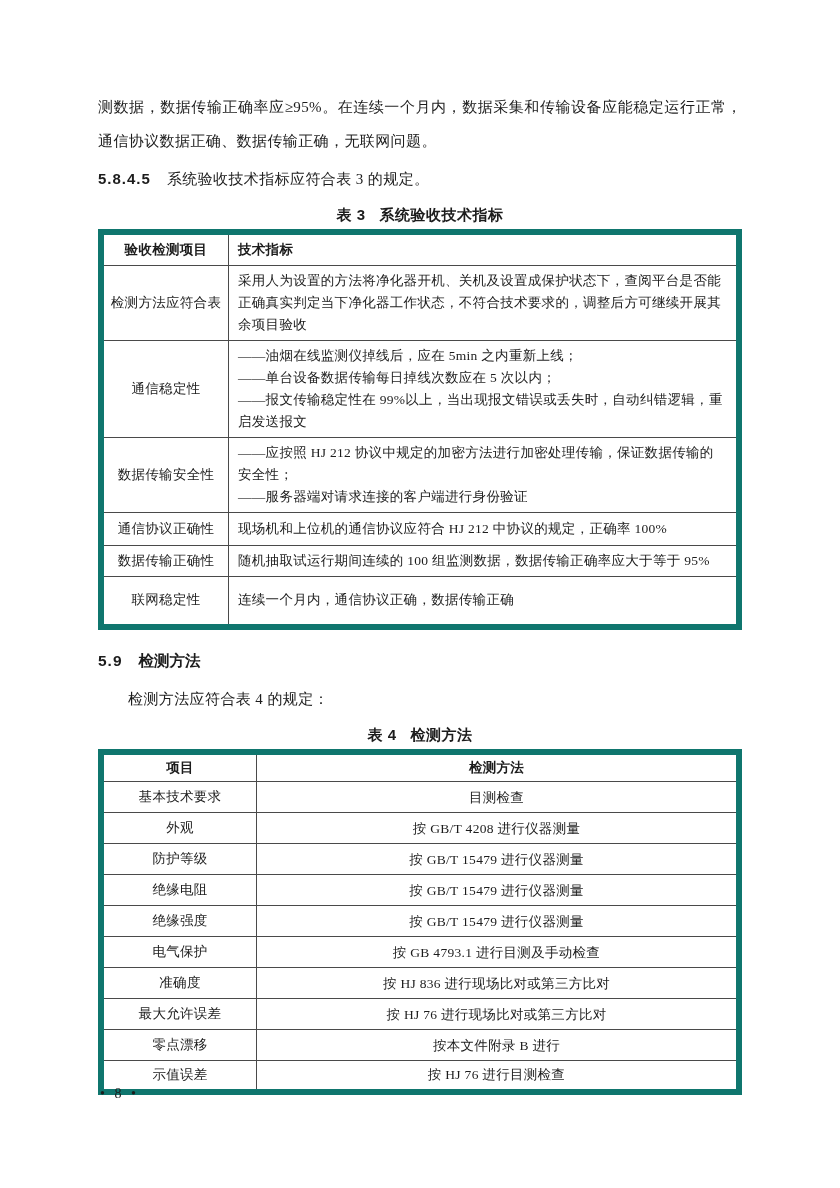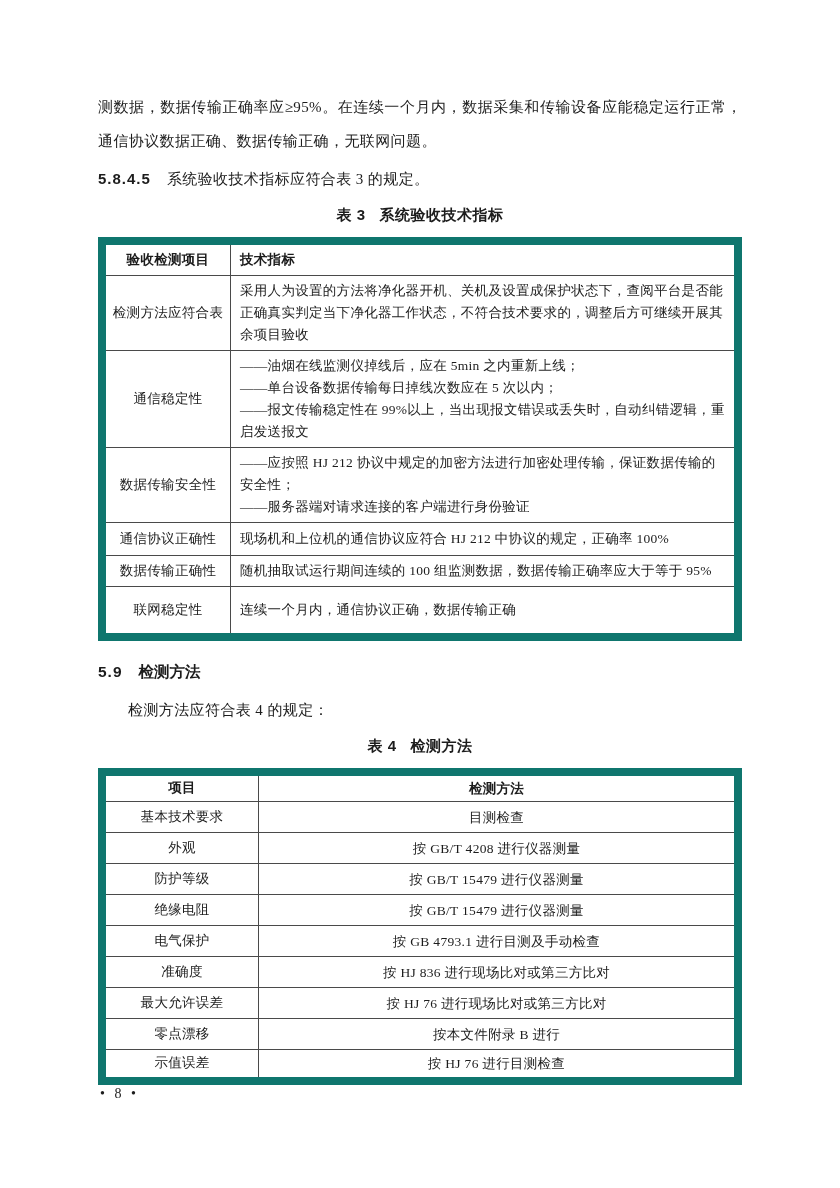--- a/index.html
+++ b/index.html
@@ -40,22 +40,22 @@
     font-weight: bold;
     font-size: 15px;
     margin-top: 16px;
     letter-spacing: 0.5px;
   }
   .caption-gap { display: inline-block; width: 14px; }
   table {
     border-collapse: collapse;
     width: 644px;
     table-layout: fixed;
-    margin-top: 12px;
-    border: 8px solid #0f766e;
+    margin-top: 4px;
+    border: 6px solid #0f766e;
   }
   td, th {
     border: 1px solid #4a4a4a;
     font-size: 13.5px;
     font-weight: normal;
     vertical-align: middle;
     padding: 2px 6px;
     letter-spacing: 0.3px;
   }
   th {
@@ -201,20 +201,26 @@
         <div>按 GB/T 15479 进行仪器测量</div>
       </td>
     </tr>
     <tr>
       <td class="col-item">绝缘电阻</td>
       <td class="col-desc">
         <div>按 GB/T 15479 进行仪器测量</div>
       </td>
     </tr>
     <tr>
+      <td class="col-item">绝缘强度</td>
+      <td class="col-desc">
+        <div>按 GB/T 15479 进行仪器测量</div>
+      </td>
+    </tr>
+    <tr>
       <td class="col-item">电气保护</td>
       <td class="col-desc">
         <div>按 GB 4793.1 进行目测及手动检查</div>
       </td>
     </tr>
     <tr>
       <td class="col-item">准确度</td>
       <td class="col-desc">
         <div>按 HJ 836 进行现场比对或第三方比对</div>
       </td>

